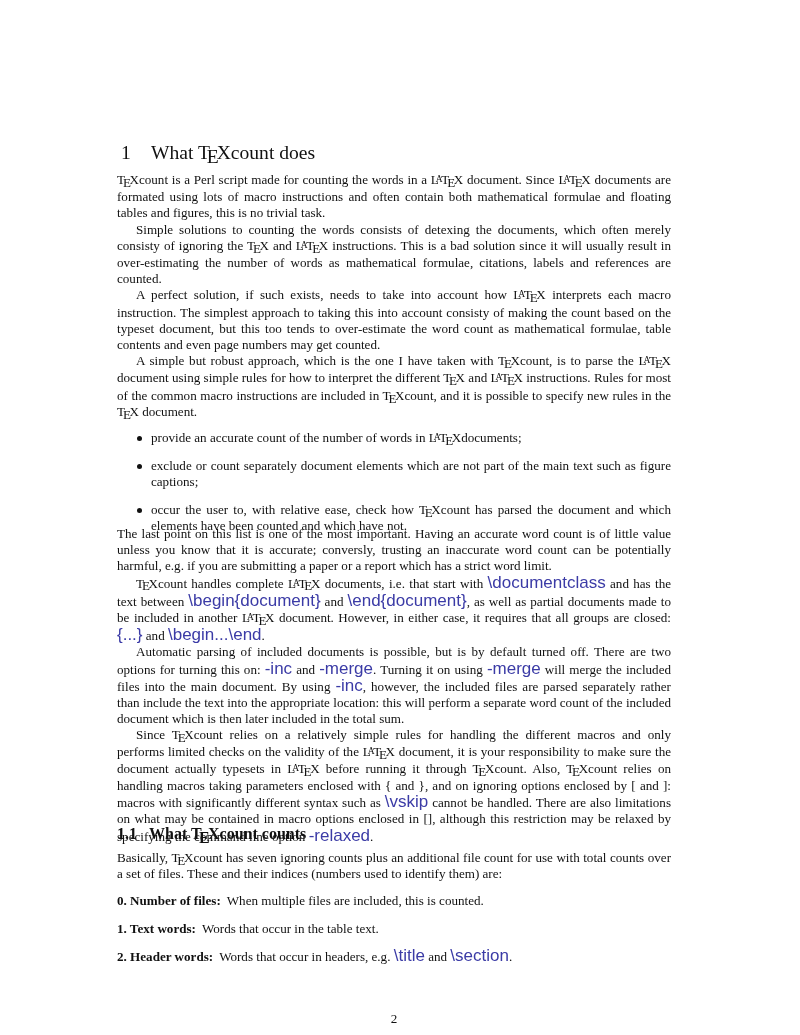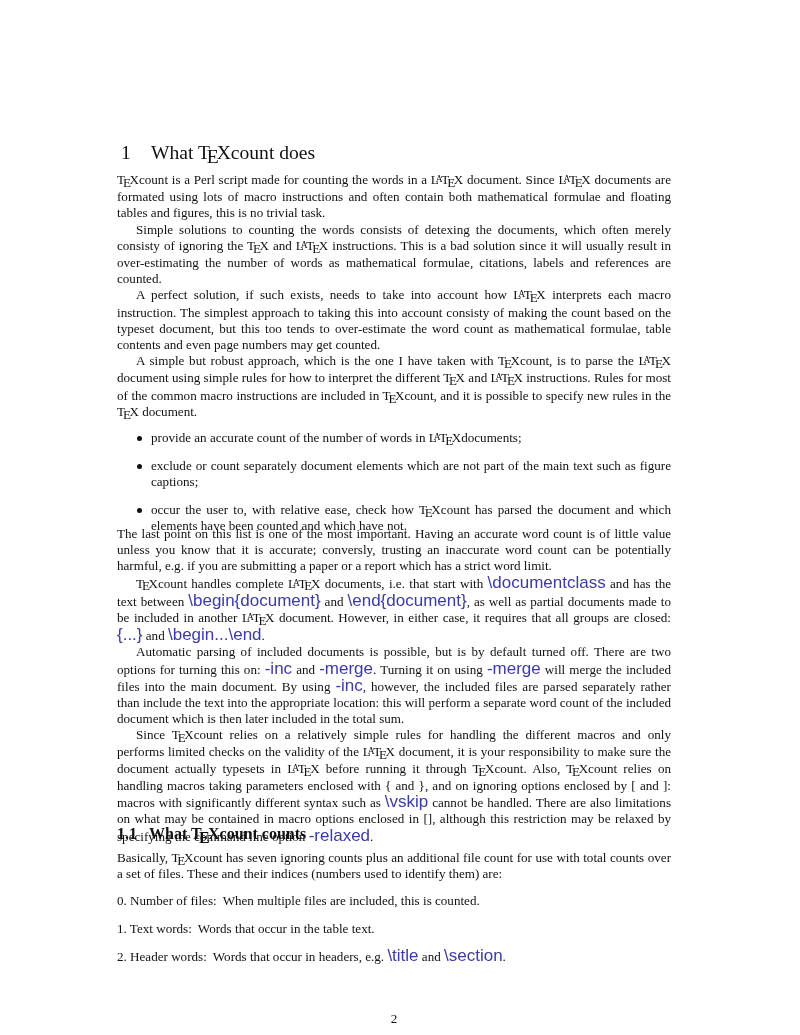--- a/index.html
+++ b/index.html
@@ -95,21 +95,21 @@
     .latex .a {
       font-size: 0.72em;
       position: relative;
       top: -0.22em;
       margin-left: -0.32em;
       margin-right: -0.14em;
     }
 
     .deflist { margin-top: 11px; }
     .deflist .item { margin-bottom: 11px; }
-    .deflist .term { font-weight: normal; margin-right: 6px; }
+    .deflist .term { font-weight: bold; margin-right: 6px; }
 
     .page-number {
       position: absolute;
       left: 0;
       width: 554px;
       top: 1011px;
       text-align: center;
       font-size: 13.1px;
     }
   </style>

